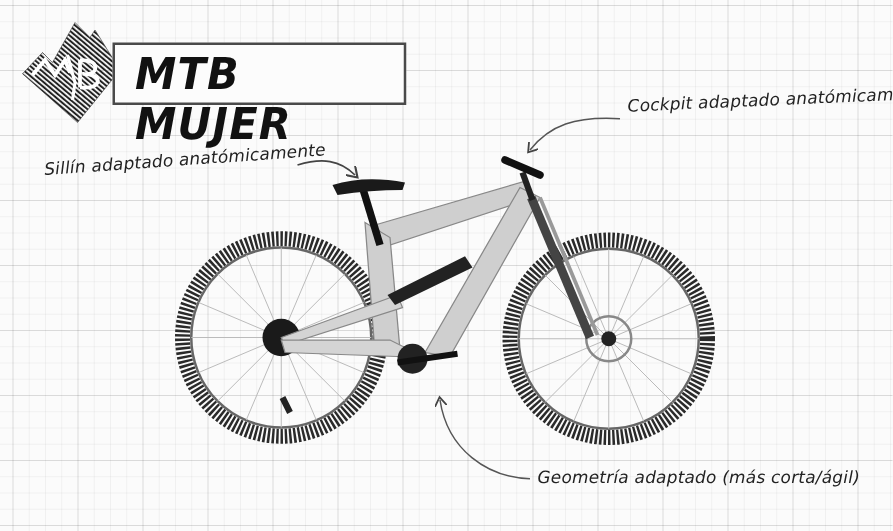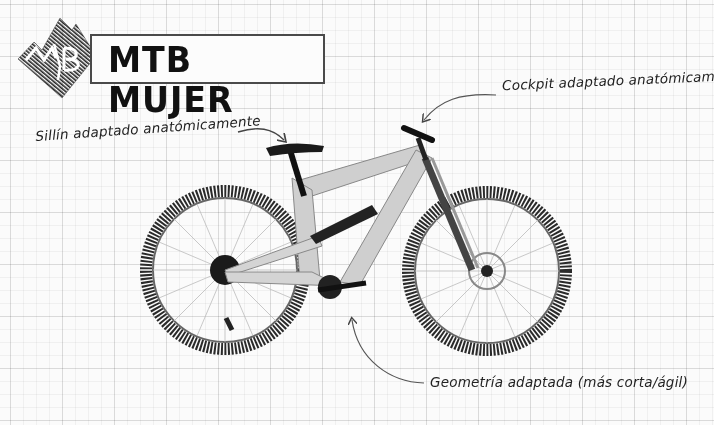--- a/index.html
+++ b/index.html
@@ -8,21 +8,21 @@
     background-color: #fbfbfb;
     background-image:
       linear-gradient(to right, rgba(0,0,0,0.09) 1px, transparent 1px),
       linear-gradient(to bottom, rgba(0,0,0,0.09) 1px, transparent 1px),
       linear-gradient(to right, rgba(0,0,0,0.045) 1px, transparent 1px),
       linear-gradient(to bottom, rgba(0,0,0,0.045) 1px, transparent 1px);
     background-size: 52px 52px, 52px 52px, 13px 13px, 13px 13px;
     background-position: 10px 4px, 10px 4px, 10px 4px, 10px 4px;
     font-family: "DejaVu Sans", sans-serif;
   }
-  .logo { position: absolute; left: 14px; top: 14px; width: 305px; height: 86px; }
+  .logo { position: absolute; left: 14px; top: 14px; width: 305px; height: 86px; font-style: italic; }
   .logo-box {
     position: absolute; left: 76px; top: 20px; width: 235px; height: 50px;
     border: 2px solid #4a4a4a; box-sizing: border-box; background: #fcfcfc;
   }
   .logo-text {
     position: absolute; left: 94px; top: 26px; font-size: 35px; font-weight: bold;
     letter-spacing: 1px; color: #111; font-family: "DejaVu Sans", sans-serif;
     transform: scaleX(0.95); transform-origin: left top; line-height: 40px;
   }
   .logo-mark { position: absolute; left: 0; top: 0; }
@@ -114,13 +114,13 @@
     <line x1="418" y1="138" x2="426" y2="160" stroke="#222" stroke-width="5"></line>
     <path d="M404,128 L432,140" stroke="#111" stroke-width="6" stroke-linecap="round"></path>
     <circle cx="330" cy="287" r="12" fill="#222"></circle>
     <line x1="318" y1="290" x2="366" y2="283" stroke="#111" stroke-width="5"></line>
     <path d="M226,318 L232,330" stroke="#222" stroke-width="5"></path>
   </g>
 </svg>
 
 <div class="note note-cockpit">Cockpit adaptado anatómicamente</div>
 <div class="note note-sillin">Sillín adaptado anatómicamente</div>
-<div class="note note-geo">Geometría adaptada (más corta/ágil)</div>
+<div class="note note-geo">Geometría adaptado (más corta/ágil)</div>
 
 </body></html>

